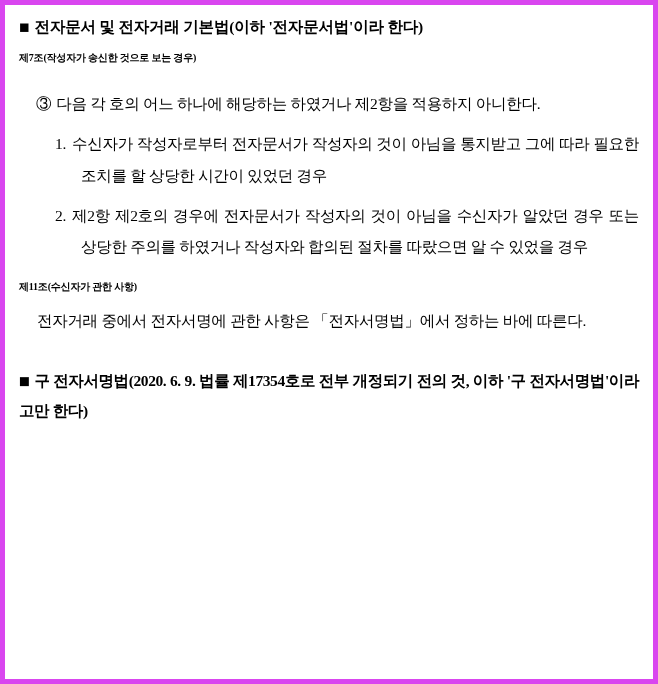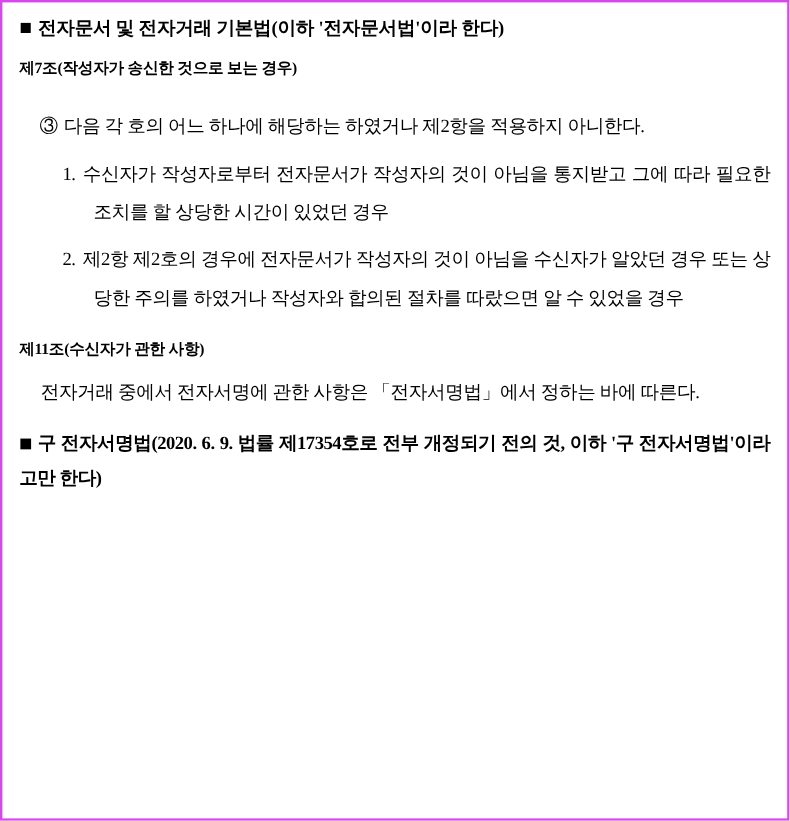--- a/index.html
+++ b/index.html
@@ -12,40 +12,40 @@
     height: 684px;
     font-family: "Liberation Serif", "DejaVu Serif", serif;
     color: #000000;
     overflow: hidden;
   }
   .page {
     box-sizing: border-box;
     width: 658px;
     height: 684px;
     padding: 10px 14px 0 14px;
-    border: 2px solid #d946ef;
+    border: 5px solid #d946ef;
     background: #ffffff;
   }
   
   .head-sq {
     font-size: 15.5px;
     font-weight: 700;
     line-height: 1.5;
     margin: 0 0 12px 0;
     text-indent: 0;
     letter-spacing: -0.2px;
   }
   .head-sq .sq {
     font-size: 13px;
     vertical-align: 1px;
     margin-right: 5px;
   }
   
   .article {
-    font-size: 13px;
+    font-size: 10px;
     font-weight: 700;
     line-height: 1.6;
     margin: 0 0 10px 0;
     letter-spacing: -0.2px;
   }
   
   .para {
     font-size: 15.5px;
     line-height: 2.05;
     margin: 0 0 2px 0;
@@ -69,21 +69,21 @@
     text-align: justify;
     text-justify: inter-character;
   }
   .sub .mark {
     margin-right: 6px;
   }
   
   .plain {
     font-size: 15.5px;
     line-height: 2.0;
-    margin: 0 0 2px 0;
+    margin: 0 0 20px 0;
     padding-left: 18px;
     letter-spacing: -0.3px;
     text-align: justify;
     text-justify: inter-character;
   }
   
   .head-sq-wrap {
     font-size: 15.5px;
     font-weight: 700;
     line-height: 1.9;

